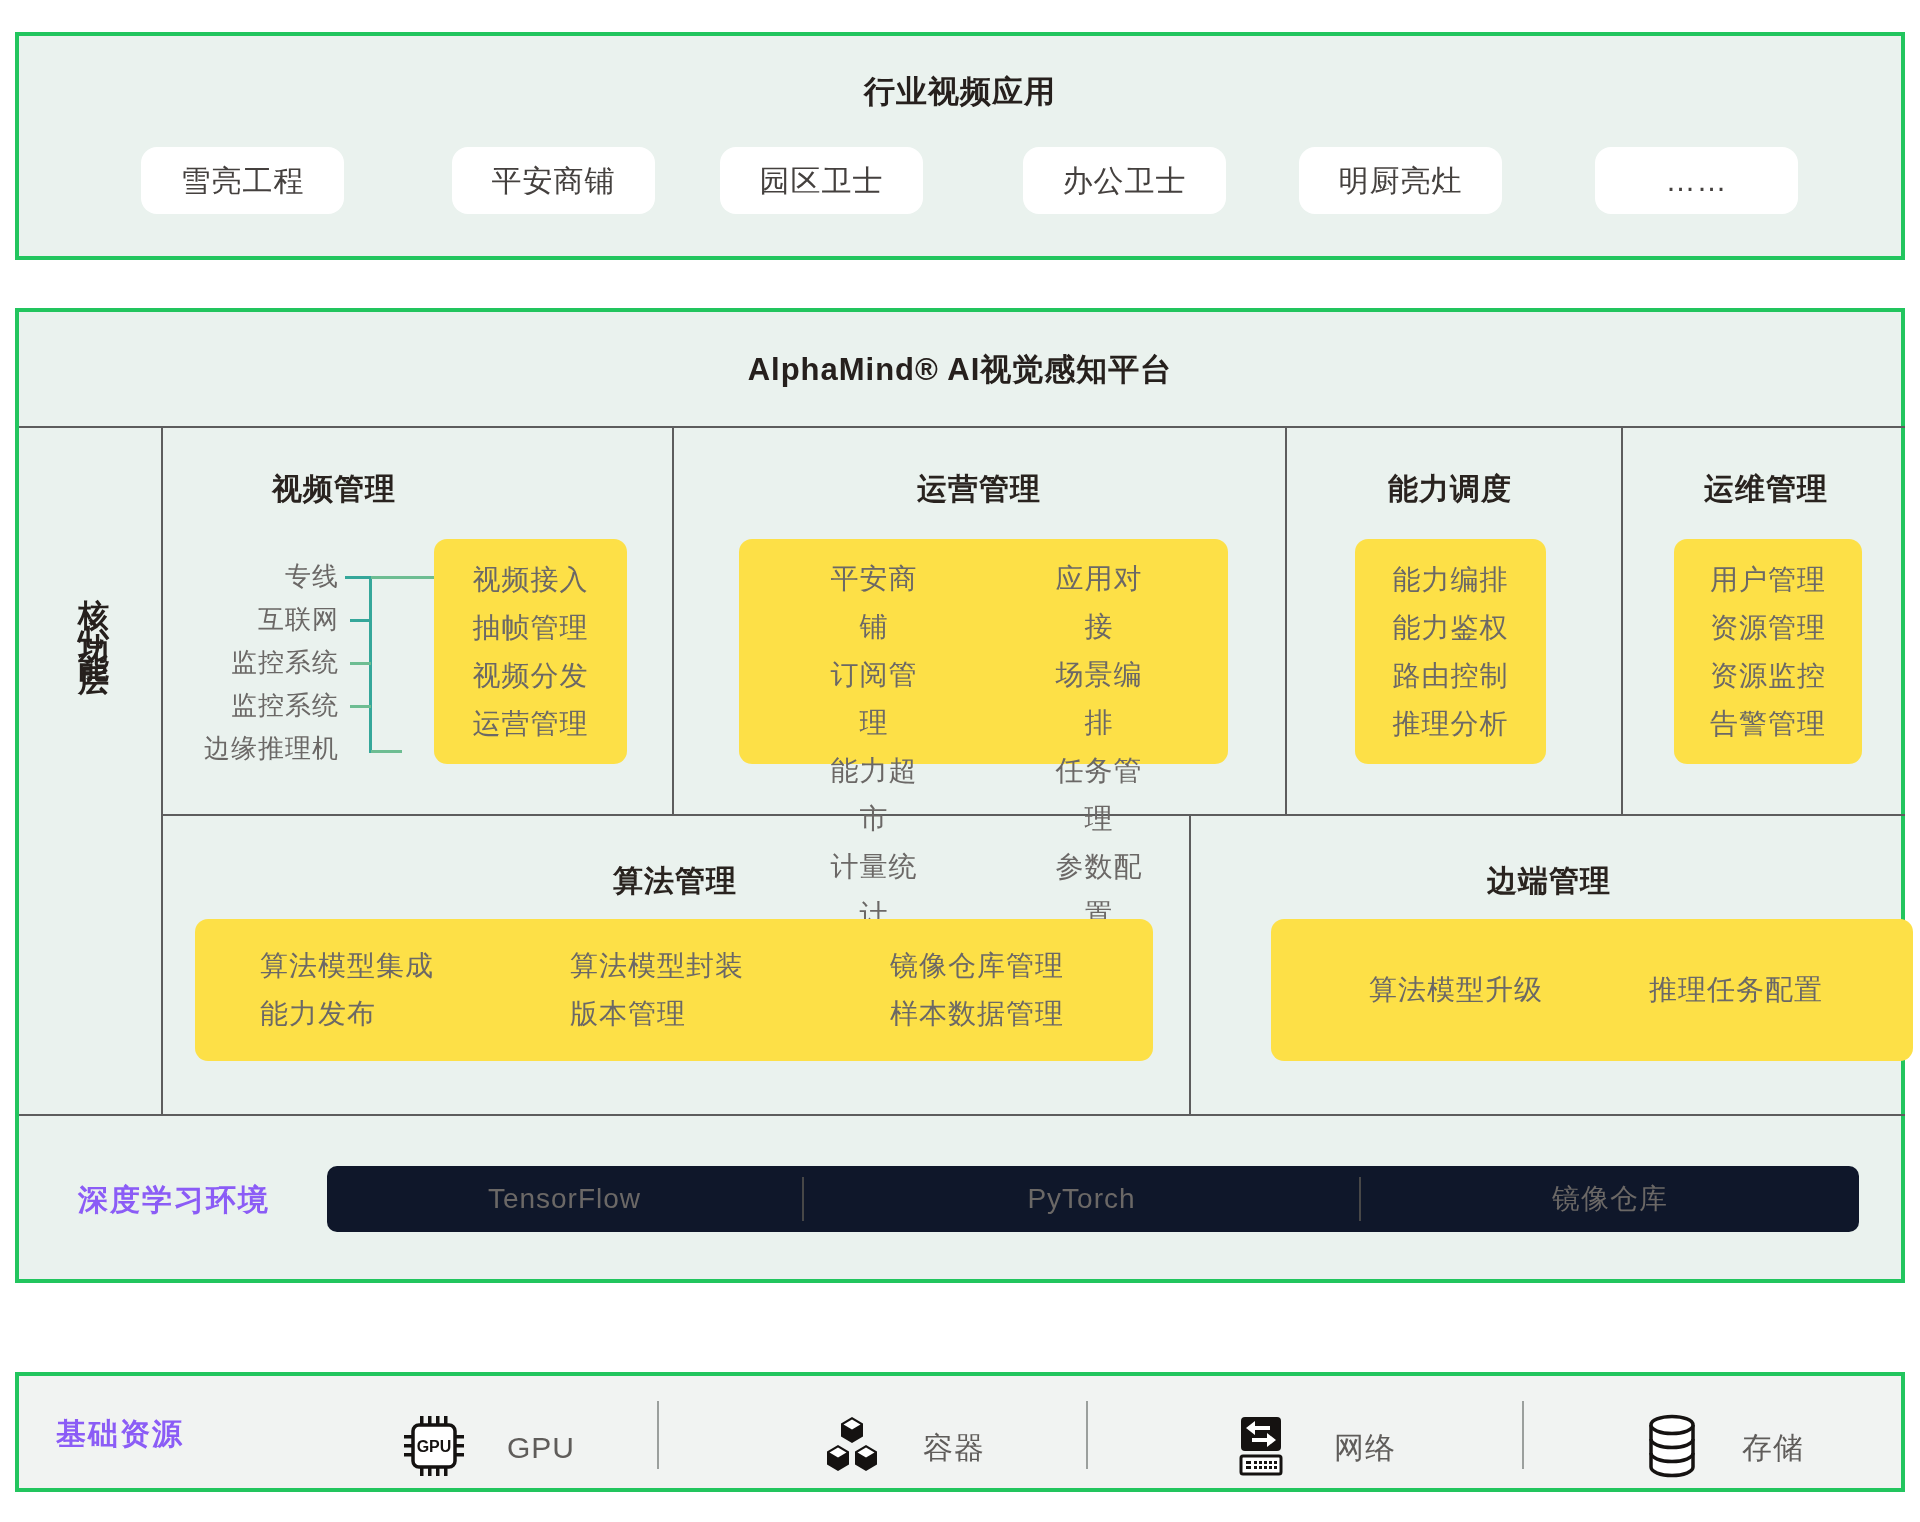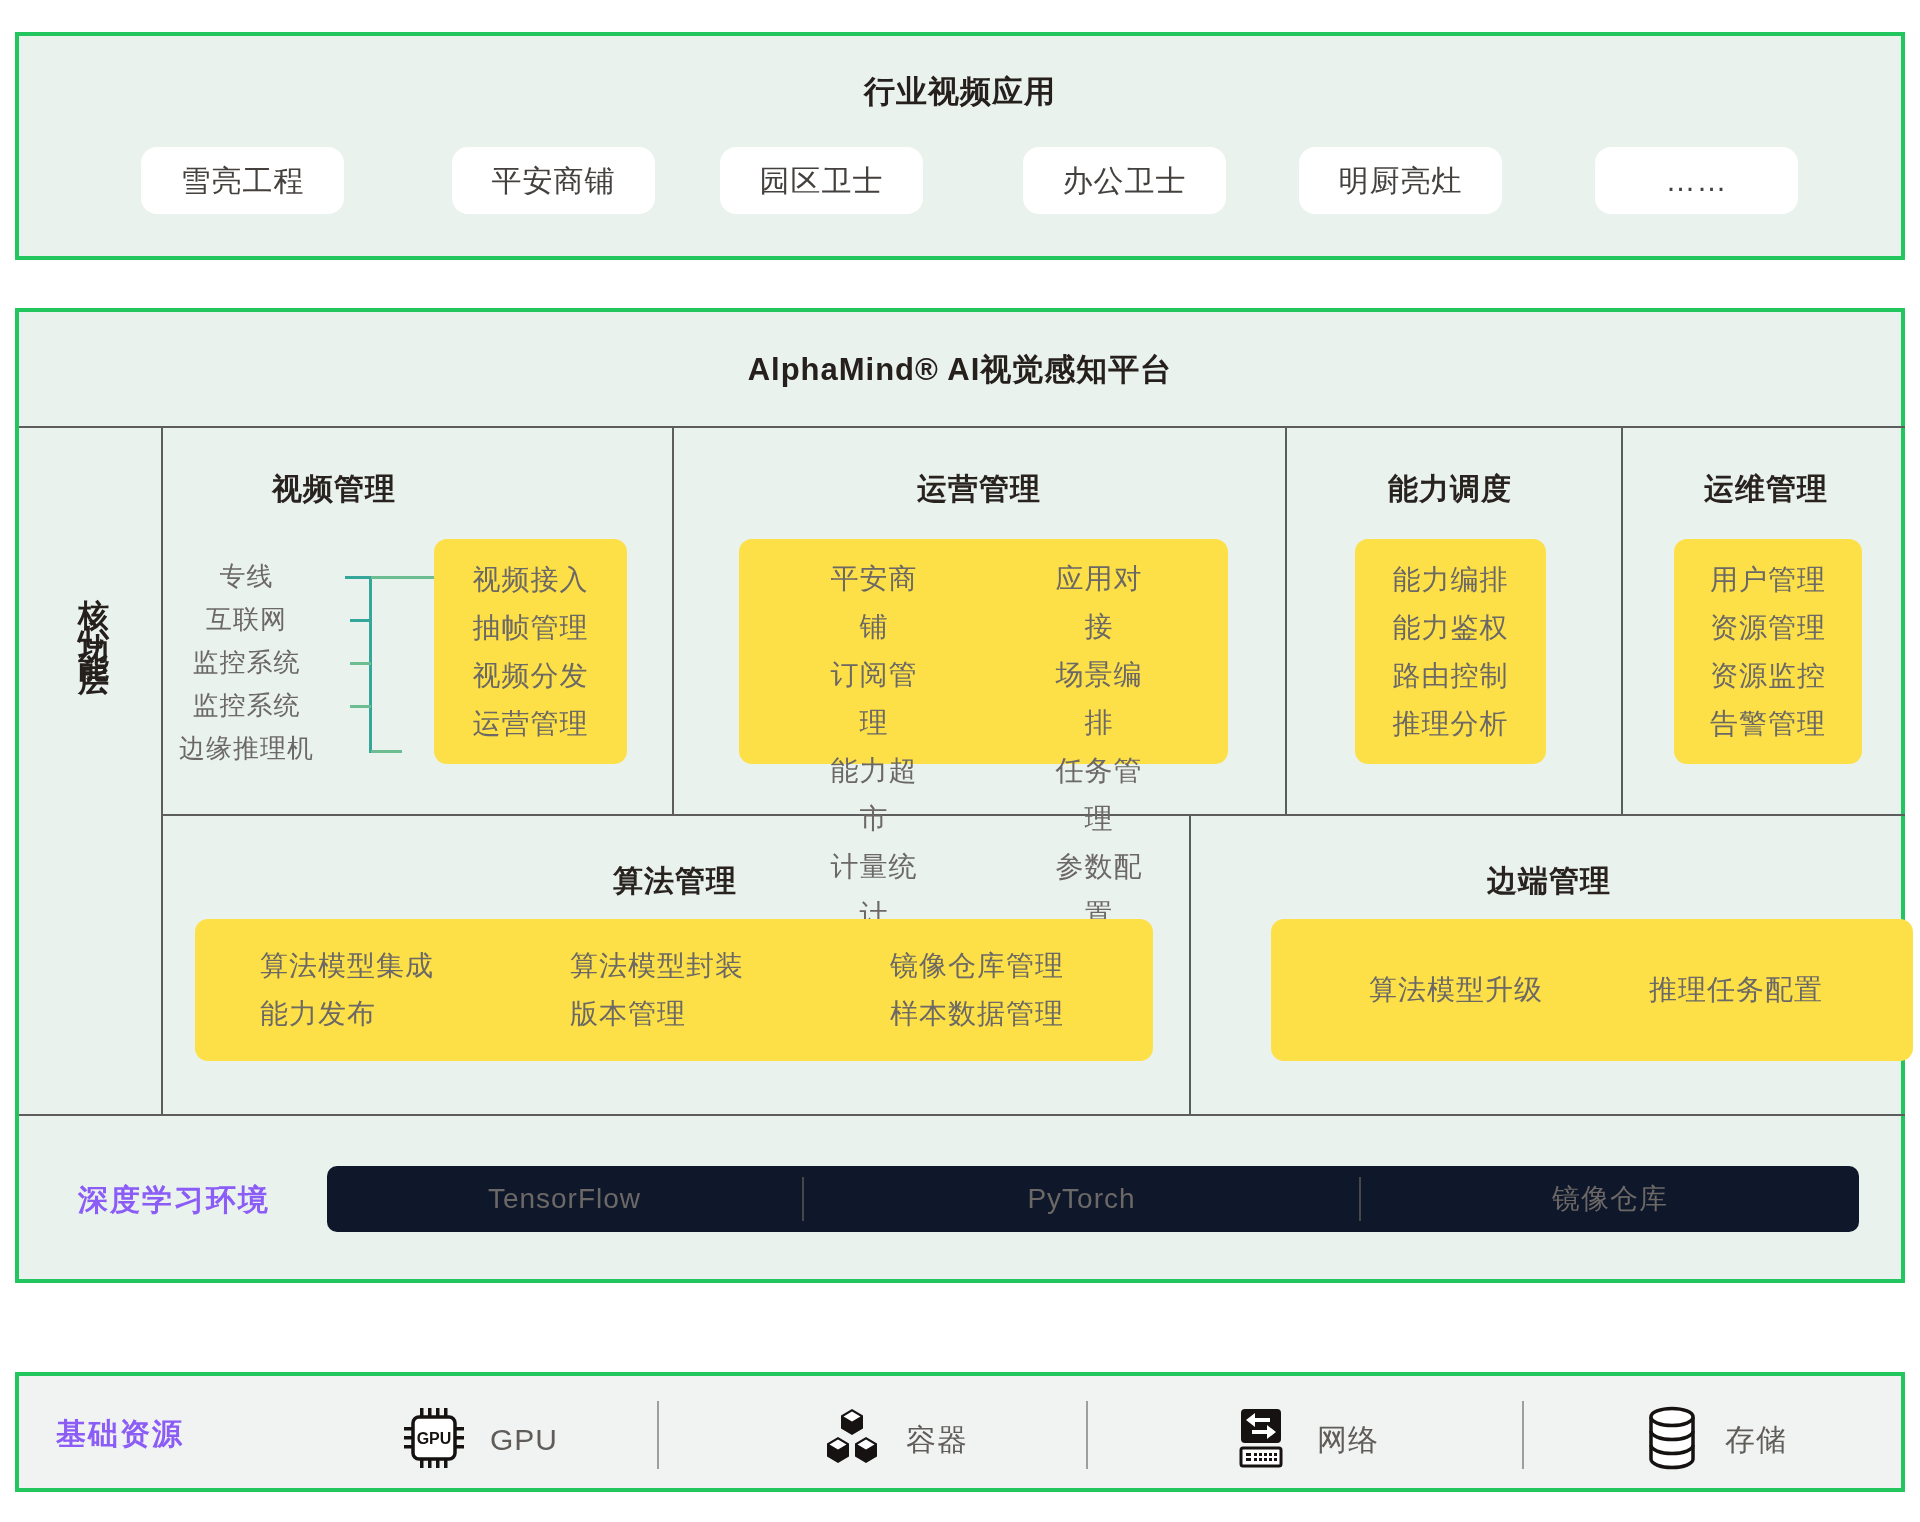--- a/index.html
+++ b/index.html
@@ -10,30 +10,30 @@
   .panel-gray{background:#f1f3f2;}
   .h1{font-size:31px;font-weight:bold;color:#26201d;text-align:center;line-height:36px;letter-spacing:1px;}
   .stitle{font-size:30px;font-weight:bold;color:#29231f;text-align:center;line-height:34px;letter-spacing:1px;}
   .chip{position:absolute;background:#ffffff;border-radius:16px;height:67px;width:203px;
         font-size:30px;color:#44403e;font-weight:500;text-align:center;line-height:67px;letter-spacing:1px;}
   .wbox{position:absolute;background:#fde047;border-radius:13px;}
   .wbox-flex{display:flex;flex-direction:column;justify-content:center;}
   .item{font-size:28px;color:#6b6866;line-height:48px;text-align:center;letter-spacing:1px;}
   .item-left{text-align:left;}
   .line{position:absolute;background:#5d5d5d;}
-  .src-row{font-size:26px;color:#6b6866;line-height:43px;text-align:center;letter-spacing:1px;}
+  .src-row{font-size:26px;color:#6b6866;line-height:43px;text-align:right;letter-spacing:1px;}
   .conn{position:absolute;}
   .teal{background:#35a79a;}
   .green{background:#6dbd92;}
   .core-label{writing-mode:vertical-rl;text-orientation:upright;font-size:31px;font-weight:bold;
               color:#26201d;letter-spacing:17px;line-height:64px;text-align:left;}
   .dl-bar{position:absolute;background:#0f172a;border-radius:10px;display:flex;align-items:stretch;}
   .dl-cell{display:flex;align-items:center;justify-content:center;font-size:28px;color:#6b6866;letter-spacing:1px;}
   .dl-div{width:2px;height:44px;background:#474747;align-self:center;}
-  .infra-group{position:absolute;display:flex;align-items:center;gap:23px;height:120px;top:4px;}
+  .infra-group{position:absolute;display:flex;align-items:center;gap:40px;height:120px;top:12px;}
   .infra-label{font-size:30px;color:#5f5c5a;letter-spacing:1px;}
   .vdiv-gray{position:absolute;width:2px;background:#9b9f9d;}
   .blabel{font-size:30px;font-weight:bold;color:#8b5cf6;letter-spacing:2px;}
 </style>
 </head>
 <body>
 
 <div id="canvas">
 
   <div class="panel" style="left:15px;top:32px;width:1890px;height:228px;">

